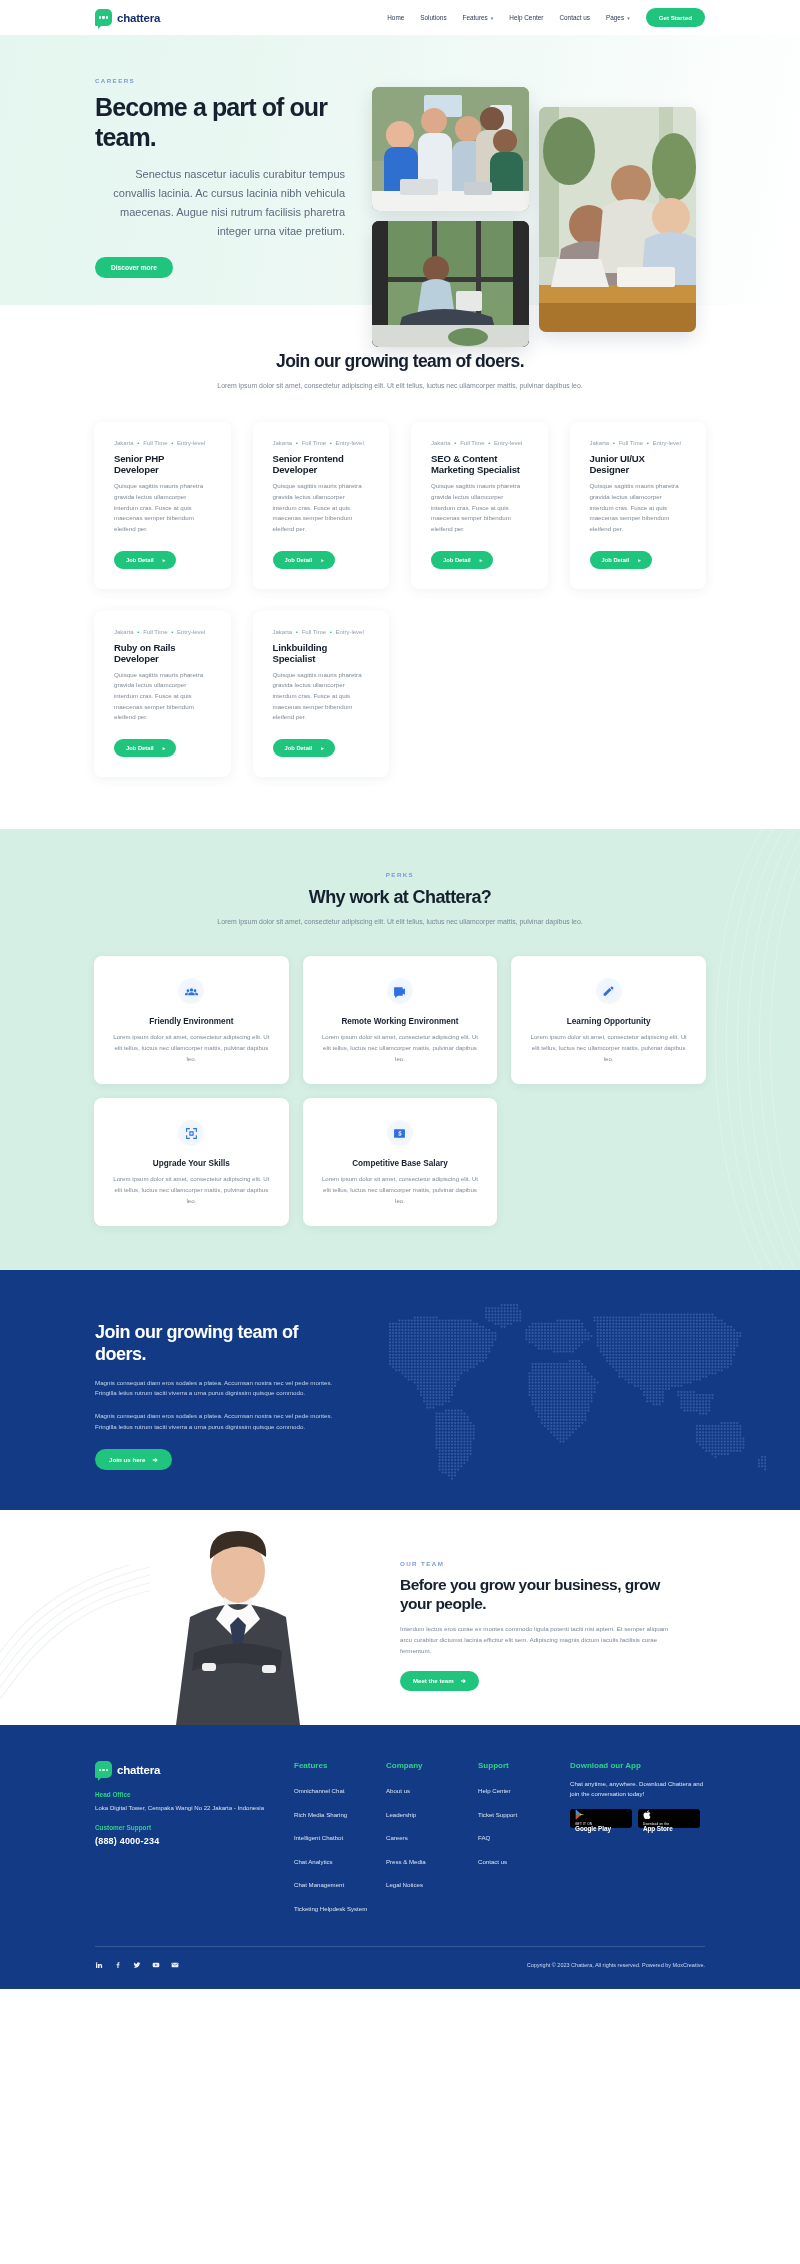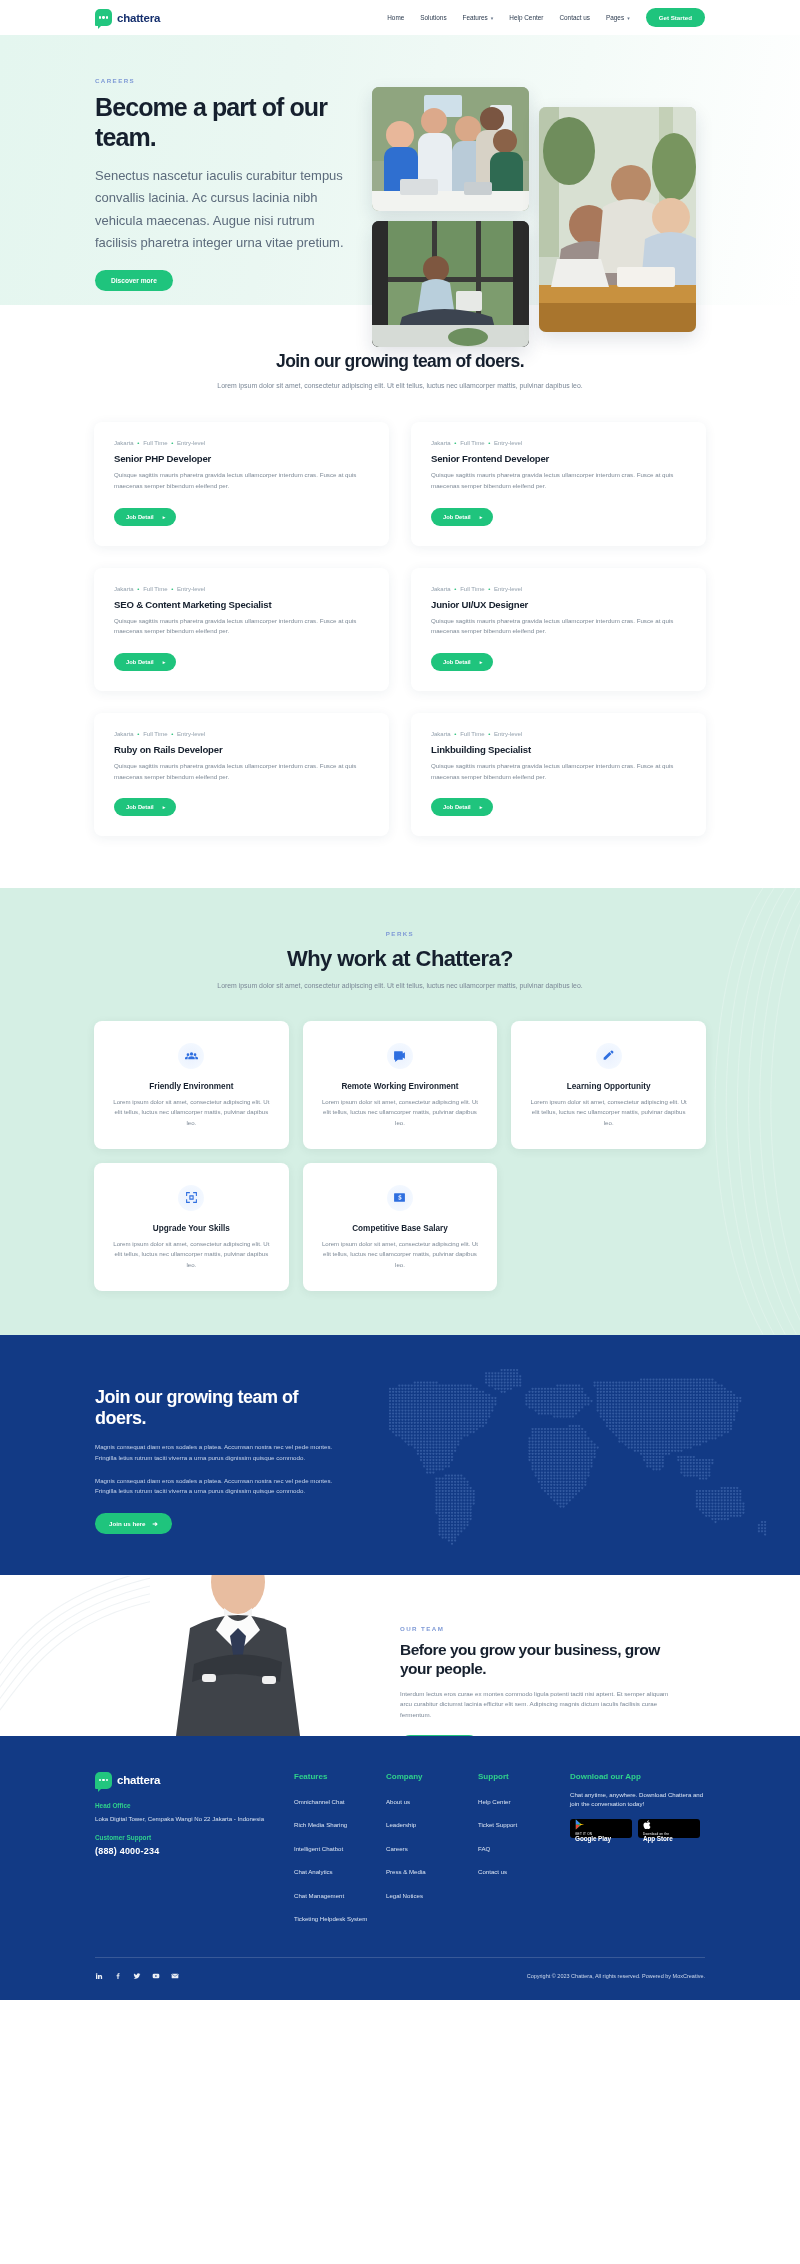--- a/index.html
+++ b/index.html
@@ -37,60 +37,60 @@
   }
 
   
   .hero{
     position:relative; height:270px;
     background:linear-gradient(100deg,#e4f6ef 0%, #eaf7f2 35%, #f4fbf8 70%, #ffffff 100%);
   }
   .hero-inner{ padding:42px 0 0 95px; width:330px; }
   .eyebrow{ font-size:6.2px; letter-spacing:1.4px; font-weight:700; color:#7f9ad6; margin-bottom:9px;}
   .hero h1{ font-size:25px; line-height:1.18; font-weight:800; letter-spacing:-.9px; color:#16202e; }
-  .hero p{ font-size:13px; line-height:1.72; color:#5c6b7c; margin-top:13px; width:250px;}
+  .hero p{ font-size:11px; line-height:1.72; color:#5c6b7c; margin-top:13px; width:250px;text-align:right;}
   .hero .btn-green{ margin-top:16px; padding:7px 16px; font-size:6.6px;}
 
   .hero-gallery{ position:absolute; top:52px; left:372px; width:335px; height:230px; }
   .ph{ position:absolute; border-radius:7px; overflow:hidden;
        box-shadow:0 7px 18px rgba(20,40,70,.13); background:#cfd9d2;}
   .ph svg{ display:block; width:100%; height:100%; }
   .ph1{ left:0; top:0; width:157px; height:124px; }
   .ph2{ left:0; top:134px; width:157px; height:126px; }
   .ph3{ left:167px; top:20px; width:157px; height:225px; }
 
   
   .jobs{ padding:46px 0 52px; background:#fff; }
   .sec-head{ text-align:center; }
   .sec-head h2{ font-size:17.5px; font-weight:800; letter-spacing:-.6px; color:#16202e; }
   .sec-head p{ font-size:6.9px; line-height:1.8; color:#7a8796; margin-top:8px; }
   .job-grid{
     margin:30px auto 0; width:612px; display:grid;
-    grid-template-columns:1fr 1fr; gap:22px 22px;
+    grid-template-columns:1fr 1fr 1fr 1fr; gap:22px 22px;
   }
   .job-card{
     background:#fff; border-radius:8px; padding:18px 20px 20px;
     box-shadow:0 2px 12px rgba(30,50,80,.07);
   }
   .job-meta{ font-size:6px; color:#93a0ad; margin-bottom:7px;}
   .job-meta b{ color:#2ec27e; font-weight:700; padding:0 2px;}
   .job-title{ font-size:9.6px; font-weight:700; color:#16202e; letter-spacing:-.2px;}
   .job-desc{ font-size:6.2px; line-height:1.72; color:#7d8996; margin-top:6px; }
   .btn-job{
     margin-top:16px; background:#1fc47d; color:#fff; border:none; border-radius:20px;
     font-size:5.8px; font-weight:600; padding:6px 11px 6px 12px; cursor:pointer;
     display:inline-flex; align-items:center; gap:9px;
   }
   .btn-job .arr{ font-size:5px; }
 
   
   .perks{ position:relative; background:#d5efe4; padding:42px 0 44px; overflow:hidden;}
   .perks .swirl{ position:absolute; right:-40px; top:0; width:210px; height:100%; opacity:.45; }
   .perks .sec-head .eyebrow{ text-align:center; }
-  .perks h2{ font-size:22px; }
+  .perks h2{ font-size:18px; }
   .perk-grid{
     position:relative; margin:28px auto 0; width:612px;
     display:grid; grid-template-columns:repeat(3,1fr); gap:14px;
   }
   .perk-card{
     background:#fff; border-radius:8px; padding:22px 16px 20px; text-align:center;
     box-shadow:0 2px 10px rgba(30,60,50,.07);
   }
   .perk-icon{
     width:26px;height:26px;border-radius:50%;
@@ -104,21 +104,21 @@
   
   .cta{ position:relative; background:#123a85; height:240px; overflow:hidden; }
   .cta .map{ position:absolute; right:10px; top:28px; width:480px; height:190px; opacity:.42;}
   .cta-inner{ position:relative; padding:52px 0 0 95px; width:320px; z-index:2;}
   .cta h2{ font-size:18px; font-weight:800; color:#fff; line-height:1.2; letter-spacing:-.5px;}
   .cta p{ font-size:6.2px; line-height:1.75; color:#c7d5ec; margin-top:12px; width:250px;}
   .cta .btn-green{ margin-top:16px; padding:7px 14px; font-size:6.2px;
                    display:inline-flex; align-items:center; gap:7px;}
 
   
-  .team{ position:relative; background:#fff; height:161px; overflow:hidden;}
+  .team{ position:relative; background:#fff; height:215px; overflow:hidden;}
   .team .rings{ position:absolute; left:-20px; bottom:-10px; width:200px; height:170px; opacity:.5;}
   .team-photo{ position:absolute; left:150px; bottom:0; width:175px; height:200px;}
   .team-copy{ position:absolute; left:400px; top:50px; width:270px;}
   .team-copy h2{ font-size:15.5px; font-weight:800; line-height:1.22; letter-spacing:-.5px; color:#16202e;}
   .team-copy p{ font-size:6.2px; line-height:1.75; color:#7a8796; margin-top:10px;}
   .team-copy .btn-green{ margin-top:14px; padding:6.5px 13px; font-size:6.1px;
                          display:inline-flex; align-items:center; gap:7px;}
 
   
   .footer{ background:#123a85; padding:36px 95px 0; color:#fff;}

